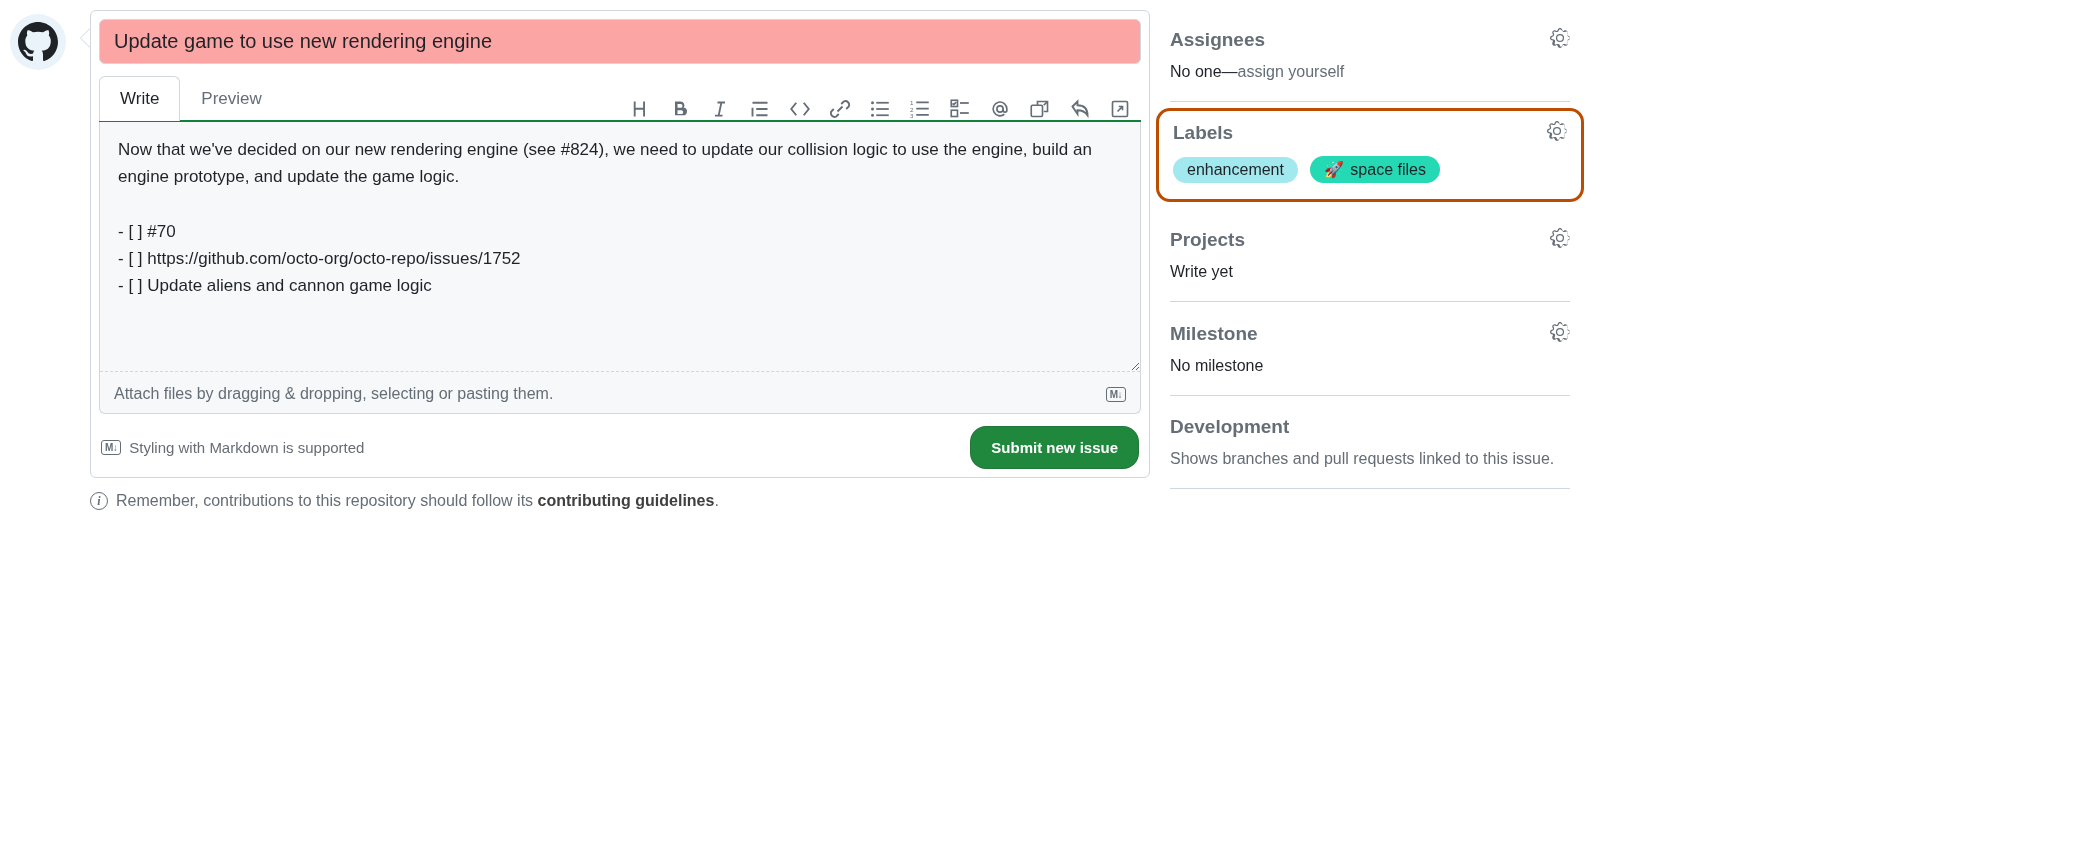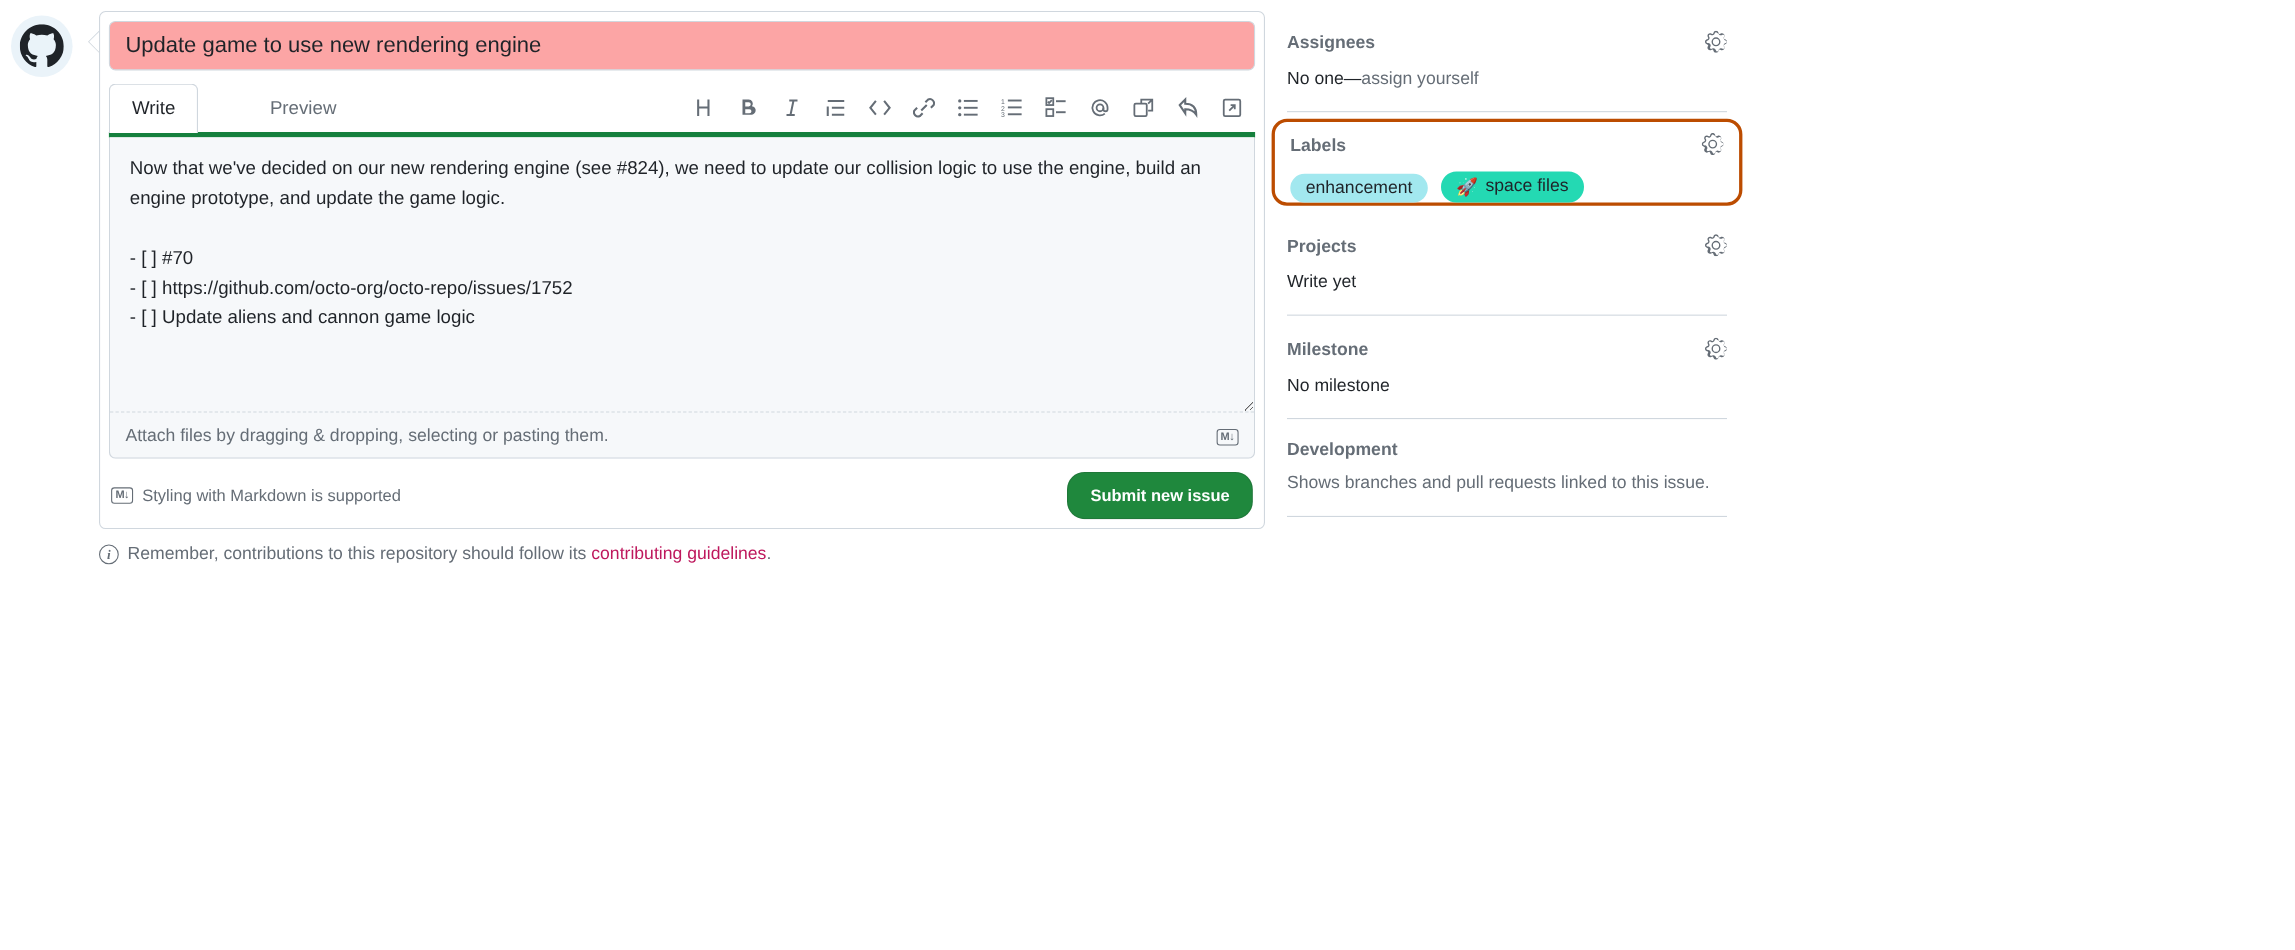--- a/index.html
+++ b/index.html
@@ -59,24 +59,23 @@
   width: 100%;
   padding: 10px 14px;
   font-size: 20px;
   border: 1px solid #d0d7de;
   border-radius: 6px;
   background: #fca5a5;
   color: #1f2328;
 }
 .tabs-row {
   display: flex;
-  align-items: center;
+  align-items: flex-end;
   margin-top: 12px;
-  border-bottom: 5px solid #15803d;
-  gap: 44px;
+  border-bottom: 2px solid #15803d;
 }
 .tab {
   padding: 12px 20px;
   font-size: 17px;
   color: #656d76;
   cursor: pointer;
   border: 1px solid transparent;
   border-bottom: none;
   border-top-left-radius: 6px;
   border-top-right-radius: 6px;
@@ -165,21 +164,21 @@
   text-align: center;
 }
 .guidelines {
   display: flex;
   align-items: center;
   gap: 8px;
   margin-top: 14px;
   color: #656d76;
   font-size: 16px;
 }
-.guidelines a { color: #be185d; text-decoration: none; }
+.guidelines a { color: #404040; text-decoration: none; font-weight: bold; }
 .info-circle {
   width: 18px; height: 18px;
   border: 1.5px solid #656d76;
   border-radius: 50%;
   display:flex; align-items:center; justify-content:center;
   font-size: 12px; font-weight:700; font-style: italic;
   font-family: Georgia, serif;
 }
 .sidebar {
   width: 400px;
@@ -190,39 +189,39 @@
   padding: 20px 0;
 }
 .side-sec:first-child { padding-top: 6px; }
 .side-head {
   display: flex;
   justify-content: space-between;
   align-items: center;
   margin-bottom: 12px;
 }
 .side-title {
-  font-size: 16px;
+  font-size: 19px;
   font-weight: 600;
   color: #656d76;
 }
 .gear {
   color: #656d76;
   cursor: pointer;
 }
 .gear svg { width: 20px; height: 20px; }
 .side-body {
   font-size: 16px;
   color: #1f2328;
 }
 .muted { color: #656d76; }
 .assign-link { color: #656d76; cursor:pointer; }
 .labels-sec {
   border: 3px solid #bc4c00;
   border-radius: 14px;
-  padding: 10px 14px 0;
+  padding: 10px 14px 16px;
   margin: 6px -14px;
 }
 .label-pill {
   display: inline-flex;
   align-items: center;
   gap: 6px;
   padding: 4px 14px;
   border-radius: 999px;
   font-size: 16px;
   font-weight: 500;

